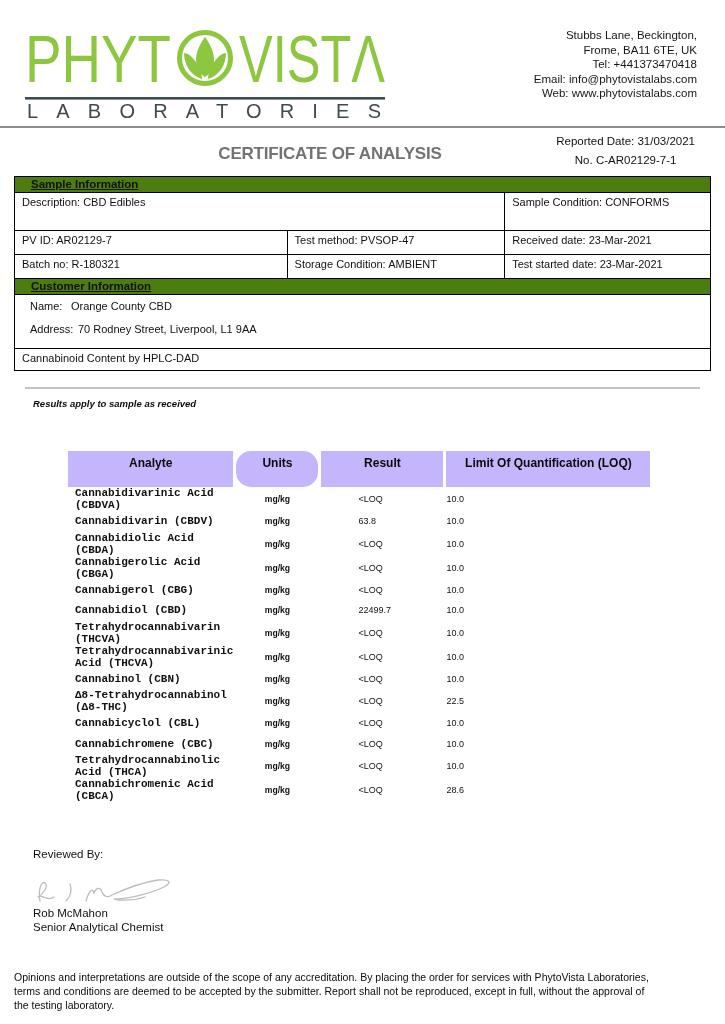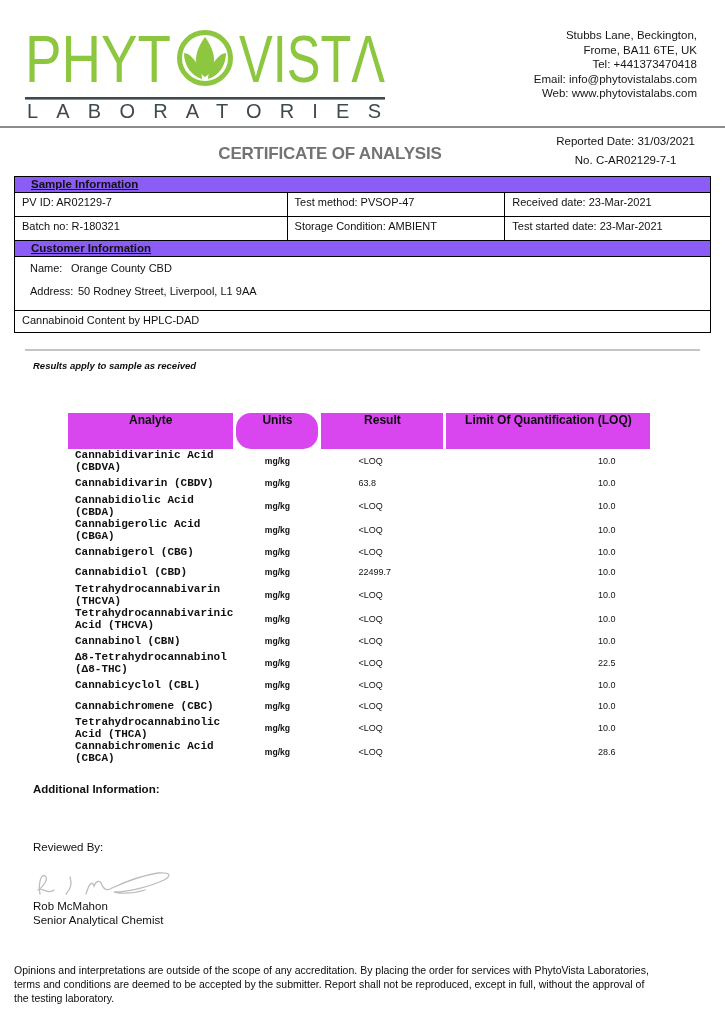--- a/index.html
+++ b/index.html
@@ -13,46 +13,46 @@
   .header-rule { height:2px; background:#8c8c8c; width:725px; }
 
   
   .title-row { position:relative; height:46px; }
   .coa-title { position:absolute; left:130px; width:400px; top:16px; text-align:center; font-size:17px; font-weight:bold; letter-spacing:-0.2px; color:#737373; }
   .report-meta { position:absolute; right:30px; top:4px; text-align:center; font-size:11.5px; line-height:19px; }
 
   
   .info-table { width:697px; margin:2px 14px 0 14px; border-collapse:collapse; font-size:11px; }
   .info-table td { border:1px solid #000; padding:3px 7px; vertical-align:top; }
-  .info-table tr.section td { background:#8b5cf6; font-weight:bold; text-decoration:underline; font-size:11.5px; padding:1px 6px 2px 16px; }
+  .info-table tr.section td { background:#4d7c0f; font-weight:bold; text-decoration:underline; font-size:11.5px; padding:1px 6px 2px 16px; }
   .info-table col.c1 { width:273px; } .info-table col.c2 { width:218px; } .info-table col.c3 { width:206px; }
   .row-desc td { height:38px; }
   .row-kv td { height:24px; }
   .cust-cell { height:54px; padding-left:15px !important; }
   .cust-line { margin-top:2px; }
   .cust-line + .cust-line { margin-top:11px; }
   .lbl-name { display:inline-block; width:41px; }
   .lbl-addr { display:inline-block; width:48px; }
   .method-cell { height:22px; }
 
   .gray-rule { height:2px; background:#c4c4c4; margin:16px 25px 0 25px; }
   .results-note { margin:9px 0 0 33px; font-size:9.5px; font-weight:bold; font-style:italic; color:#0c0c0c; }
 
   
   .results-table { border-collapse:separate; border-spacing:3px 0; margin:42px 0 0 65px; }
-  .results-table th { background:#d946ef; font-size:12px; font-weight:bold; vertical-align:top; height:36px; color:#0c0c0c; }
+  .results-table th { background:#c4b5fd; font-size:12px; font-weight:bold; vertical-align:top; padding-top:5px; height:36px; color:#0c0c0c; }
   .results-table th.h-analyte { width:160px; }
   .results-table th.h-units { width:82px;border-radius:15px; }
   .results-table th.h-result { width:122px; }
   .results-table th.h-loq { width:204px; }
   .results-table td { height:20.5px; vertical-align:middle; }
   .results-table td.col-analyte { font-size:11px; font-weight:bold; padding-left:7px;font-family:Liberation Mono, monospace; }
   .results-table td.col-units { font-size:8.6px; font-weight:bold; text-align:center; }
   .results-table td.col-result { font-size:9px; padding-left:37px; }
-  .results-table td.col-loq { font-size:9px; text-align:right; padding-right:35px; }
+  .results-table td.col-loq { font-size:9px; text-align:left; padding-right:35px; }
 
   .additional { margin:19px 0 0 33px; font-size:11.5px; font-weight:bold; }
   .reviewed { margin:46px 0 14px 33px; font-size:11.5px; }
   .signature { margin:2px 0 0 33px; display:block; }
   .signer-name { margin:1px 0 0 33px; font-size:11.5px; }
   .signer-role { margin:2px 0 0 33px; font-size:11.5px; }
   .footer { margin:38px 14px 0 14px; width:645px; font-size:10.5px; line-height:13.8px; color:#0c0c0c; }
 </style>
 </head>
 <body>
@@ -93,40 +93,44 @@
   <table class="info-table">
     <colgroup>
         <col class="c1">
         <col class="c2">
         <col class="c3">
       </colgroup>
     <tbody>
         <tr class="section">
       <td colspan="3">Sample Information</td>
     </tr>
+    <tr class="row-desc">
+      <td colspan="2">Description: CBD Edibles</td>
+      <td>Sample Condition: CONFORMS</td>
+    </tr>
     <tr class="row-kv">
       <td>PV ID: AR02129-7</td>
       <td>Test method: PVSOP-47</td>
       <td>Received date: 23-Mar-2021</td>
     </tr>
     <tr class="row-kv">
       <td>Batch no: R-180321</td>
       <td>Storage Condition: AMBIENT</td>
       <td>Test started date: 23-Mar-2021</td>
     </tr>
     <tr class="section">
       <td colspan="3">Customer Information</td>
     </tr>
     <tr>
       <td colspan="3" class="cust-cell">
         <div class="cust-line">
           <span class="lbl-name">Name:</span><span>Orange County CBD</span>
         </div>
         <div class="cust-line">
-          <span class="lbl-addr">Address:</span><span>50 Rodney Street, Liverpool, L1 9AA</span>
+          <span class="lbl-addr">Address:</span><span>70 Rodney Street, Liverpool, L1 9AA</span>
         </div>
       </td>
     </tr>
     <tr>
       <td colspan="3" class="method-cell">Cannabinoid Content by HPLC-DAD</td>
     </tr>
   </tbody>
     </table>
 
   <div class="gray-rule"></div>
@@ -222,21 +226,20 @@
         </tr>
         <tr>
           <td class="col-analyte">Cannabichromenic Acid (CBCA)</td>
           <td class="col-units">mg/kg</td>
           <td class="col-result">&lt;LOQ</td>
           <td class="col-loq">28.6</td>
         </tr>
       </tbody>
   </table>
 
-  <div class="additional">Additional Information:</div>
 
   <div class="reviewed">Reviewed By:</div>
   <svg class="signature" width="150" height="32" viewBox="0 0 150 32">
     <g fill="none" stroke="#bdbdbd" stroke-width="1.3" stroke-linecap="round">
       <path d="M7,27 C5,17 8,6 12,9 C16,12 10,20 5,23 M7,22 C13,24 17,26 21,23"></path>
       <path d="M37,10 C39,16 38,22 33,27"></path>
       <path d="M53,27 C56,17 59,13 61,19 C63,14 67,12 69,18 C71,23 75,24 79,21 C92,15 112,8 125,6 C136,5 140,8 131,13 C116,20 95,25 81,25 C90,27 102,26 112,23"></path>
     </g>
   </svg>
   <div class="signer-name">Rob McMahon</div>

